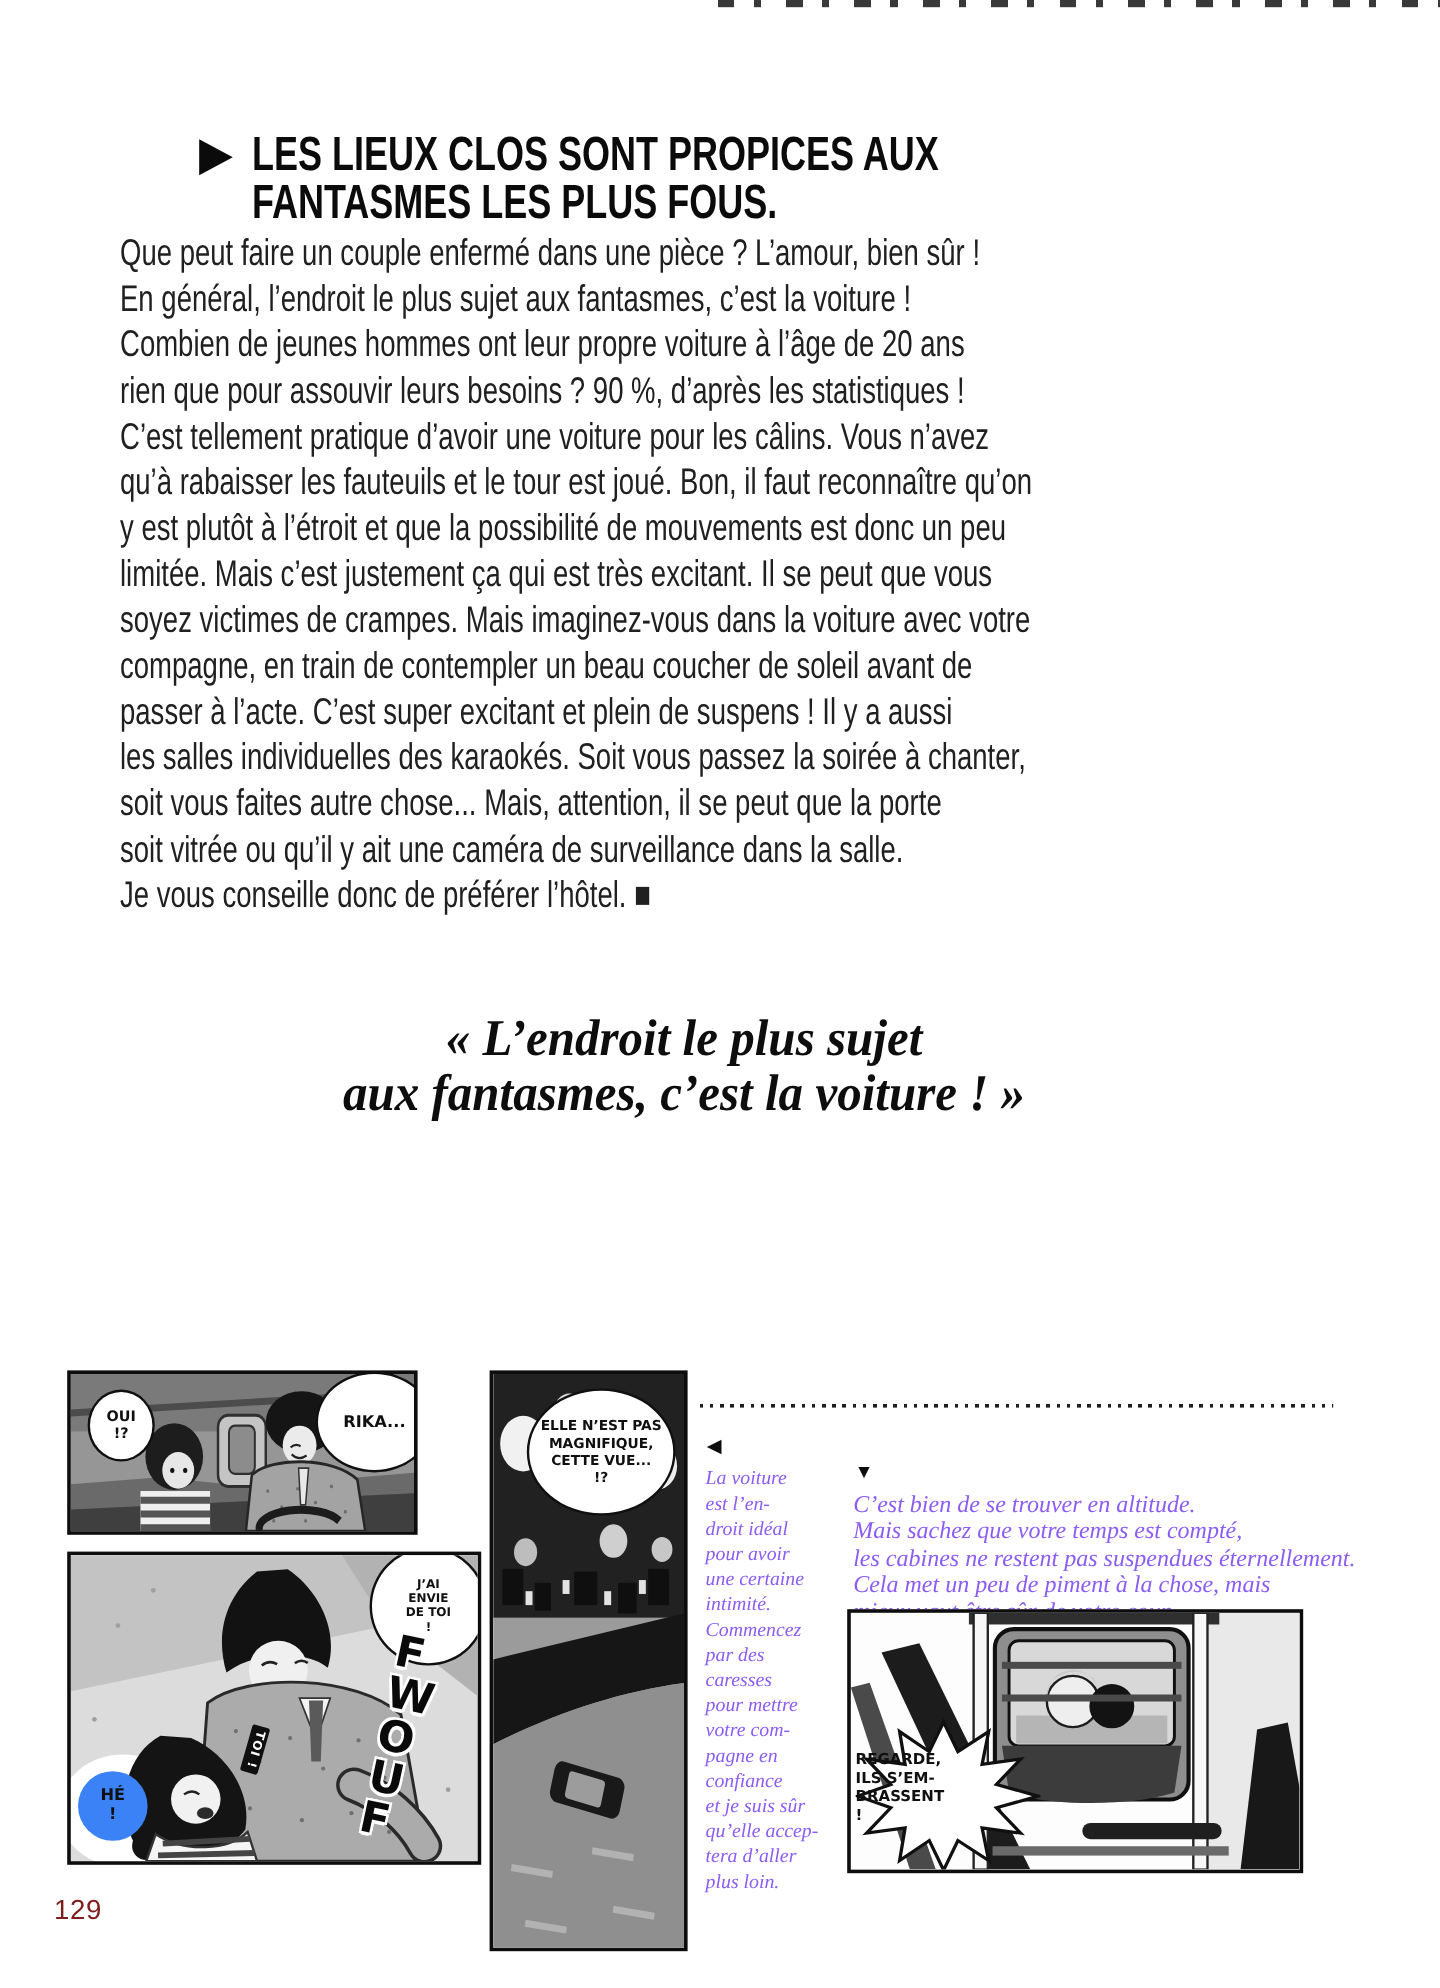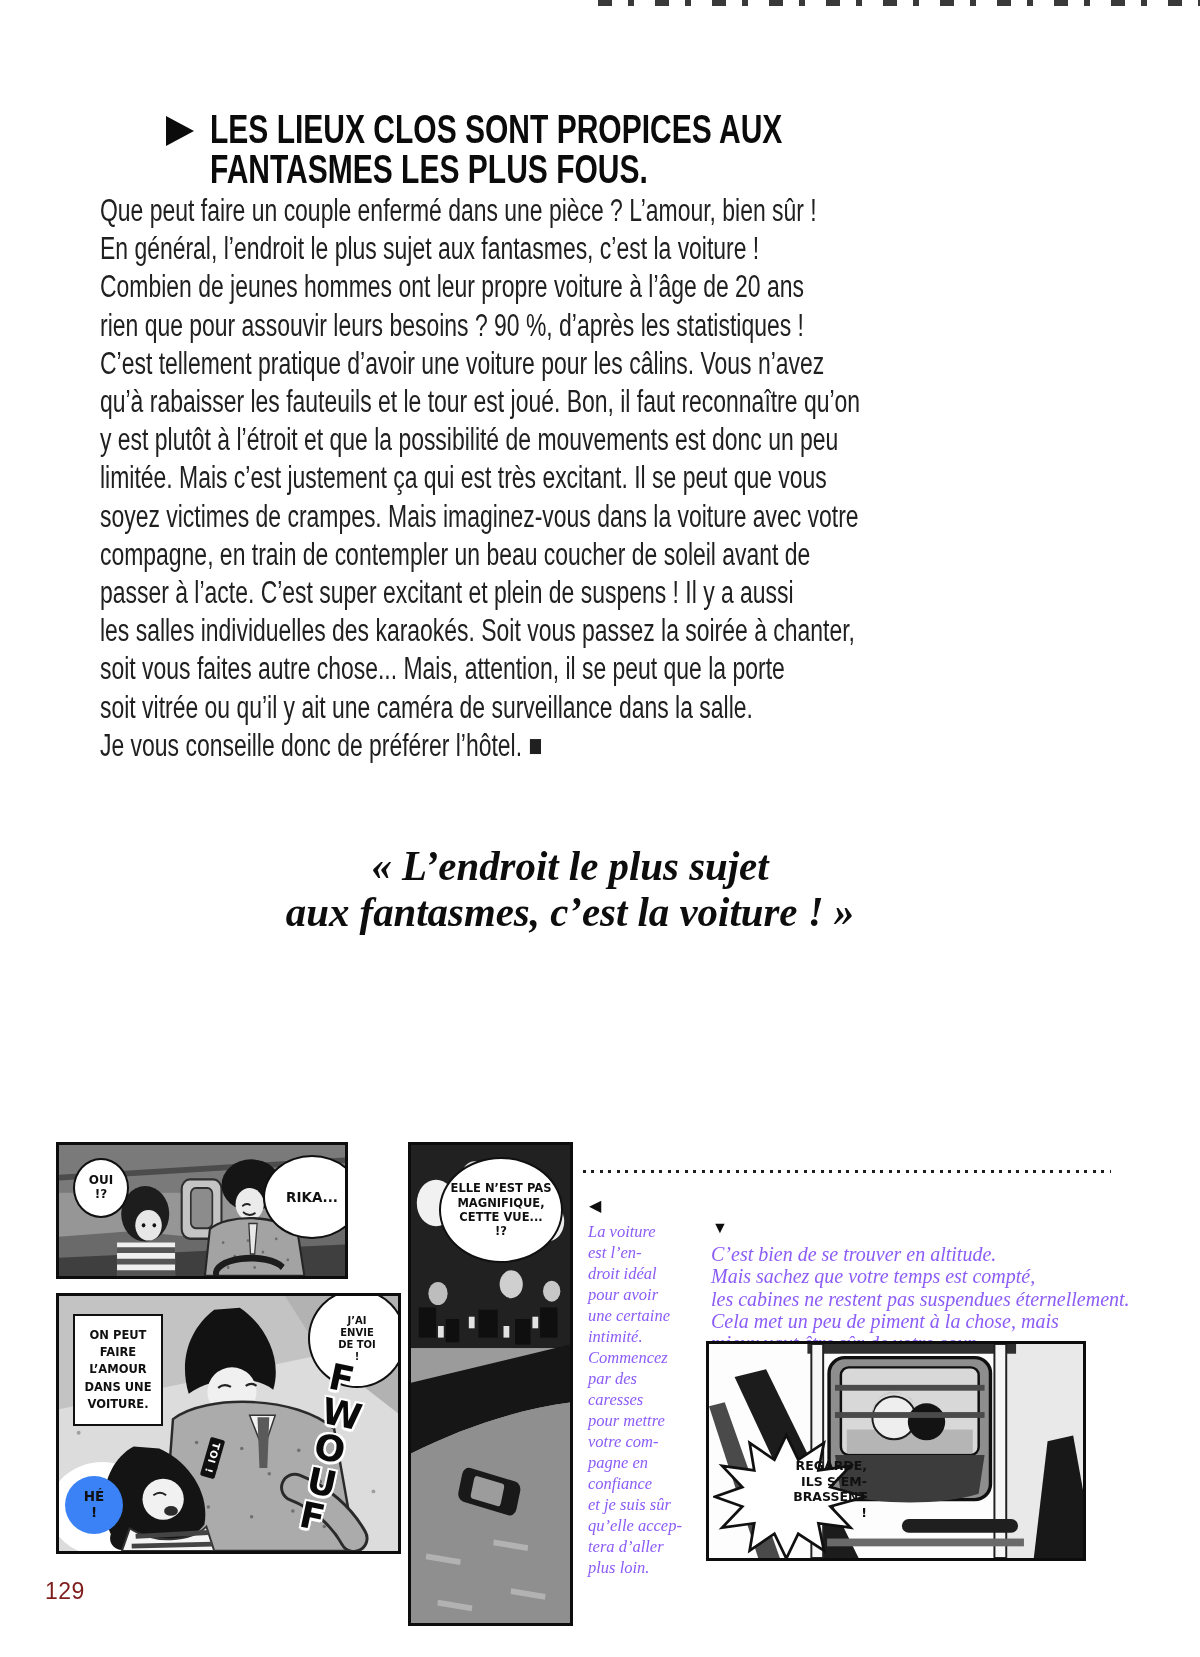--- a/index.html
+++ b/index.html
@@ -32,21 +32,21 @@
   #panel-a{left:56px;top:1142px;width:292px;height:137px;}
   #panel-b{left:408px;top:1142px;width:165px;height:484px;}
   #panel-c{left:56px;top:1293px;width:345px;height:261px;}
   #panel-d{left:706px;top:1341px;width:380px;height:220px;}
 
   .bubble{position:absolute;background:#fff;border:2.5px solid #101010;border-radius:50%;
     display:flex;align-items:center;justify-content:center;text-align:center;
     font-family:"DejaVu Sans",sans-serif;font-weight:bold;color:#101010;}
   .bubble .t{white-space:pre-line;}
   #bubble-oui{left:14px;top:13px;width:52px;height:56px;font-size:12px;line-height:1.15;}
-  #bubble-rika{right:-16px;top:-2px;width:94px;height:80px;font-size:13.5px;margin-top:12px;}
+  #bubble-rika{right:-16px;top:-2px;width:94px;height:80px;font-size:13.5px;}
   #bubble-vue{left:28px;top:12px;width:120px;height:102px;font-size:11.5px;line-height:1.25;}
   #bubble-envie{right:-8px;top:-7px;width:94px;height:95px;font-size:10px;line-height:1.2;}
   #bubble-he{position:absolute;left:6px;top:180px;width:58px;height:58px;background:#3b82f6;border-radius:50%;
     display:flex;align-items:center;justify-content:center;text-align:center;
     font-family:"DejaVu Sans",sans-serif;font-weight:bold;font-size:13.5px;line-height:1.15;color:#101010;}
   #caption-box{position:absolute;left:14px;top:18px;width:86px;height:108px;background:#fff;border:2.5px solid #101010;
     display:flex;align-items:center;justify-content:center;text-align:center;
     font-family:"DejaVu Sans",sans-serif;font-weight:bold;font-size:11.5px;line-height:1.5;color:#101010;}
   #fx-fwouf{position:absolute;right:34px;top:66px;width:1.25ch;word-break:break-all;
     font-family:"DejaVu Sans",sans-serif;font-weight:800;font-size:36px;line-height:.98;color:#0a0a0a;
@@ -62,21 +62,21 @@
   .marker{position:absolute;font-size:16px;color:#0d0d0d;line-height:1;}
   #marker-left{left:589px;top:1198px;}
   #marker-right{left:712px;top:1220px;}
   .caption{font-family:"Liberation Serif",serif;font-style:italic;color:#8b5cf6;}
   #caption-left{position:absolute;left:588px;top:1221px;width:108px;font-size:16.5px;line-height:21px;}
   #caption-right{position:absolute;left:711px;top:1243px;width:420px;font-size:20px;line-height:22.3px;}
 
   
   #spiky{position:absolute;left:4px;top:84px;width:154px;height:134px;}
   #spiky svg{position:absolute;inset:0;width:100%;height:100%;}
-  #spiky .t{position:absolute;left:0;right:0;top:30px;text-align:right;
+  #spiky .t{position:absolute;left:0;right:0;top:30px;text-align:left;
     font-family:"DejaVu Sans",sans-serif;font-weight:bold;font-size:12.5px;line-height:1.25;color:#101010;white-space:pre-line;}
 
   .page-number{position:absolute;left:45px;top:1578px;font-size:23px;letter-spacing:.5px;color:#7f1d1d;}
 </style>
 </head>
 <body>
 
 <div class="page">
 
   <div class="top-artifacts"></div>
@@ -227,27 +227,20 @@
       <path d="M240,196 C266,206 288,226 300,248" stroke="#ababab" stroke-width="24" stroke-linecap="round" fill="none"></path>
       <ellipse cx="44" cy="218" rx="54" ry="48" fill="#ffffff"></ellipse>
       <path d="M76,154 C46,170 36,216 56,250 C92,264 132,256 148,234 C154,200 130,168 102,156 Z" fill="#141414"></path>
       <circle cx="64" cy="248" r="12" fill="#141414"></circle>
       <circle cx="106" cy="208" r="21" fill="#f1f1f1"></circle>
       <path d="M96,204 q7,-5 13,0" stroke="#222" stroke-width="2" fill="none"></path>
       <ellipse cx="114" cy="220" rx="7" ry="5" fill="#2b2b2b"></ellipse>
       <path d="M72,238 C96,254 134,252 150,236 L158,261 L64,261 Z" fill="#f5f5f5" stroke="#333" stroke-width="2"></path>
       <path d="M78,246 L152,242 M74,256 L156,254" stroke="#444" stroke-width="5"></path>
     </svg>
-    <div id="caption-box">
-        <span class="t ml">ON PEUT
-FAIRE
-L’AMOUR
-DANS UNE
-VOITURE.</span>
-      </div>
     <div class="bubble" id="bubble-envie">
         <span class="t">J’AI
 ENVIE
 DE TOI
 !</span>
       </div>
     <div id="bubble-he">
         <span class="t ml">HÉ
 !</span>
       </div>

